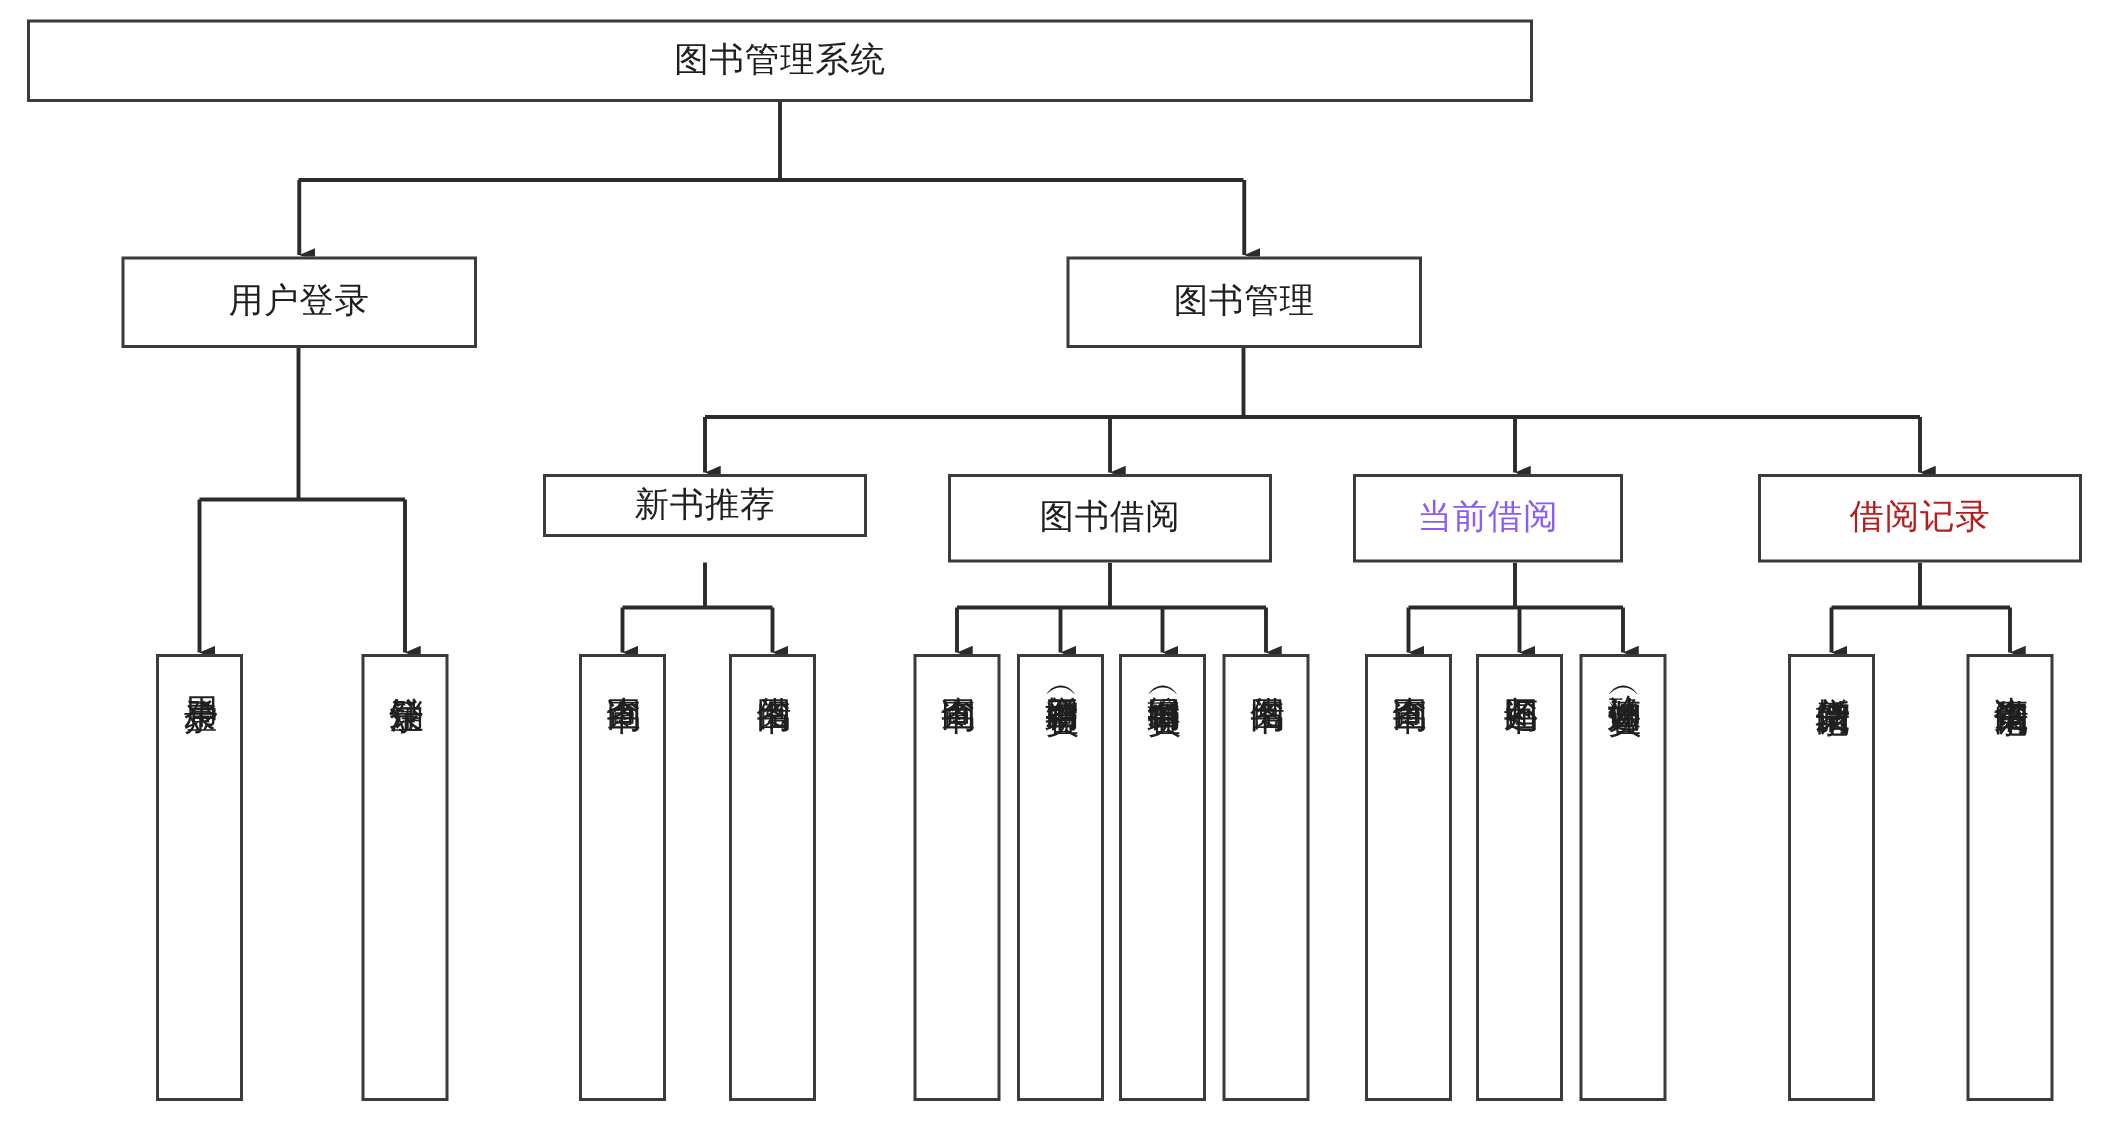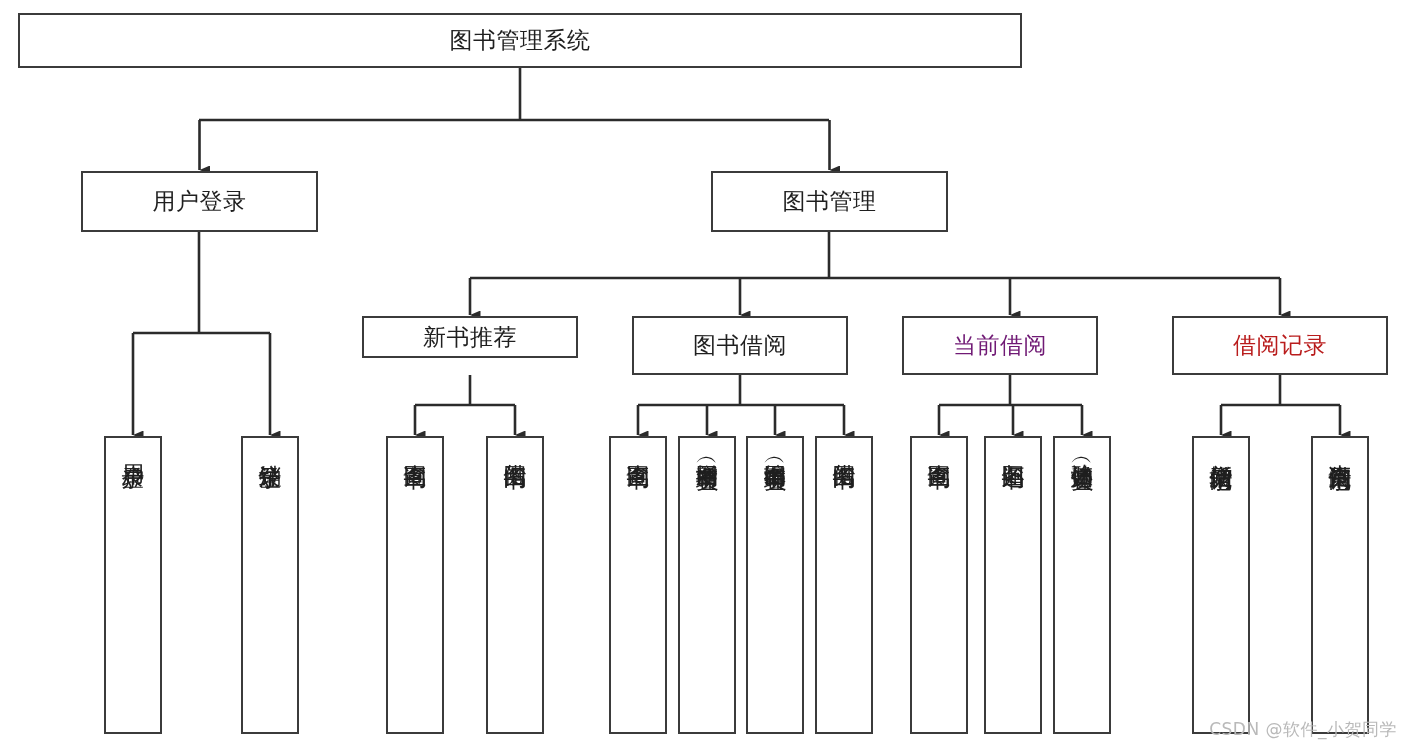--- a/index.html
+++ b/index.html
@@ -129,21 +129,21 @@
       </div>
       <div class="node horizontal" style="left: 711px; top: 171px; width: 237px; height: 61px; border-color: rgb(59, 59, 59); background: rgb(255, 255, 255); color: rgb(31, 31, 31);">
         <span class="node-label">图书管理</span>
       </div>
       <div class="node horizontal" style="left: 362px; top: 316px; width: 216px; height: 42px; border-color: rgb(59, 59, 59); background: rgb(255, 255, 255); color: rgb(31, 31, 31);">
         <span class="node-label">新书推荐</span>
       </div>
       <div class="node horizontal" style="left: 632px; top: 316px; width: 216px; height: 59px; border-color: rgb(59, 59, 59); background: rgb(255, 255, 255); color: rgb(31, 31, 31);">
         <span class="node-label">图书借阅</span>
       </div>
-      <div class="node horizontal" style="left: 902px; top: 316px; width: 196px; height: 59px; border-color: rgb(59, 59, 59); background: rgb(255, 255, 255); color: #701a75;">
+      <div class="node horizontal" style="left: 902px; top: 316px; width: 180px; height: 59px; border-color: rgb(59, 59, 59); background: rgb(255, 255, 255); color: #8b5cf6;">
         <span class="node-label">当前借阅</span>
       </div>
       <div class="node horizontal" style="left: 1172px; top: 316px; width: 216px; height: 59px; border-color: rgb(59, 59, 59); background: rgb(255, 255, 255); color: #b91c1c;">
         <span class="node-label">借阅记录</span>
       </div>
       <div class="node vertical" style="left: 104px; top: 436px; width: 58px; height: 298px; border-color: rgb(59, 59, 59); background: rgb(255, 255, 255); color: rgb(31, 31, 31);">
         <span class="node-label">用户登录</span>
       </div>
       <div class="node vertical" style="left: 241px; top: 436px; width: 58px; height: 298px; border-color: rgb(59, 59, 59); background: rgb(255, 255, 255); color: rgb(31, 31, 31);">
         <span class="node-label">注销登录</span>
@@ -176,14 +176,13 @@
         <span class="node-label">确认归还（管理员）</span>
       </div>
       <div class="node vertical" style="left: 1192px; top: 436px; width: 58px; height: 298px; border-color: rgb(59, 59, 59); background: rgb(255, 255, 255); color: rgb(31, 31, 31);">
         <span class="node-label">新增借阅记录</span>
       </div>
       <div class="node vertical" style="left: 1311px; top: 436px; width: 58px; height: 298px; border-color: rgb(59, 59, 59); background: rgb(255, 255, 255); color: rgb(31, 31, 31);">
         <span class="node-label">查询借阅记录</span>
       </div>
     </div>
 
-  <div id="watermark">CSDN @软件_小贺同学</div>
 </div>
 
 </body></html>

